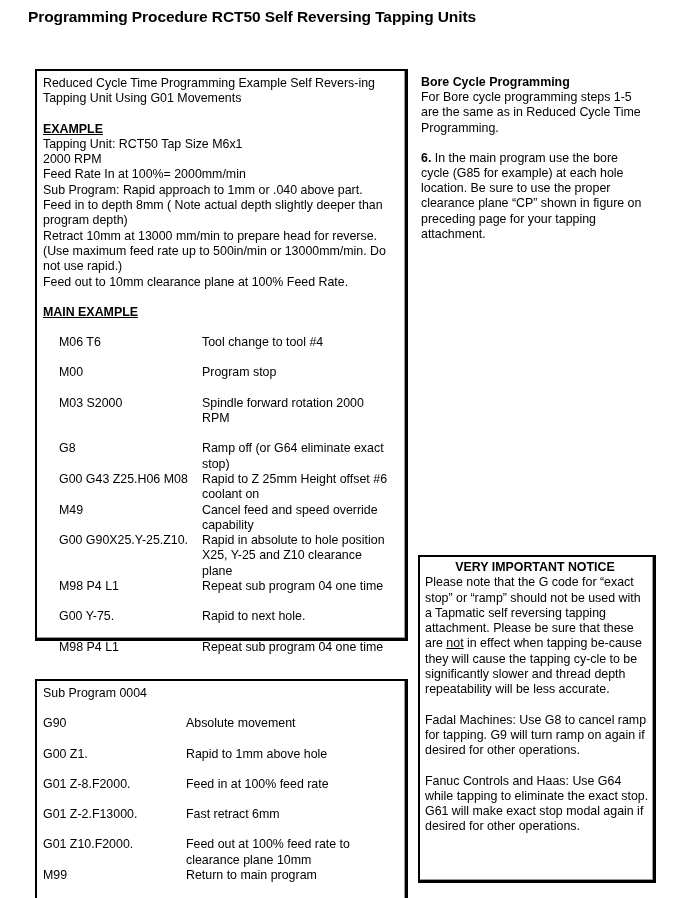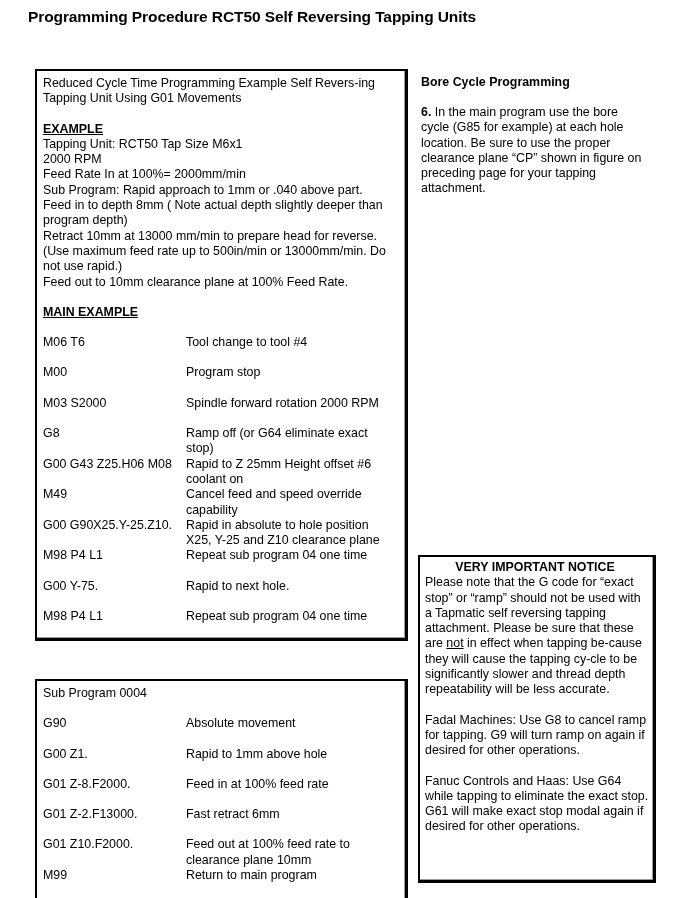--- a/index.html
+++ b/index.html
@@ -19,21 +19,21 @@
     }
     .txt { font-size: 12.4px; line-height: 15.3px; }
     .bold { font-weight: bold; }
     .u { text-decoration: underline; }
     #main-box { left: 35px; top: 69px; width: 373px; height: 572px; padding: 5px 0 0 6px; }
     #sub-box  { left: 35px; top: 679px; width: 373px; height: 240px; padding: 5px 0 0 6px; }
     #notice-box { left: 418px; top: 555px; width: 238px; height: 328px; padding: 3px 0 0 5px; }
     .box-heading { font-size: 12.4px; line-height: 15.3px; font-weight: normal; margin-right: 6px; }
     .section-label { font-weight: bold; text-decoration: underline; font-size: 12.4px; line-height: 15.3px; }
     .gap { height: 15px; }
-    .prog { position: relative; }
+    .prog { position: relative; margin-left: 16px; }
     .row { display: flex; font-size: 12.4px; line-height: 15.3px; }
     .row .code { width: 143px; flex: 0 0 143px; white-space: nowrap; }
     .row .desc { flex: 1; padding-right: 12px; }
     #right-col { position: absolute; left: 421px; top: 75px; width: 228px; }
     #right-col .txt { line-height: 15.2px; }
     .notice-title { text-align: center; font-weight: bold; font-size: 12.4px; line-height: 15.3px; padding-right: 8px; }
     #notice-box .txt { padding-right: 4px; }
   </style>
 </head>
 <body>
@@ -132,20 +132,21 @@
     <span class="desc" style="padding-right:40px">Feed out at 100% feed rate to clearance plane 10mm</span>
   </div>
   <div class="row">
     <span class="code">M99</span>
     <span class="desc">Return to main program</span>
   </div>
 </div>
 
 <div id="right-col">
   <div class="txt bold">Bore Cycle Programming</div>
+  <div class="txt">For Bore cycle programming steps 1-5 are the same as in Reduced Cycle Time Programming.</div>
   <div class="gap"></div>
   <div class="txt"><span class="bold">6.</span><span> In the main program use the bore cycle (G85 for example) at each hole location. Be sure to use the proper clearance plane “CP” shown in figure on preceding page for your tapping attachment.</span></div>
 </div>
 
 <div class="box" id="notice-box">
   <div class="notice-title">VERY IMPORTANT NOTICE</div>
   <div class="txt"><span>Please note that the G code for “exact stop” or “ramp” should not be used with a Tapmatic self reversing tapping attachment. Please be sure that these are </span><span class="u">not</span><span> in effect when tapping be-cause they will cause the tapping cy-cle to be significantly slower and thread depth repeatability will be less accurate.</span></div>
   <div class="gap"></div>
   <div class="txt">Fadal Machines: Use G8 to cancel ramp for tapping. G9 will turn ramp on again if desired for other operations.</div>
   <div class="gap"></div>

